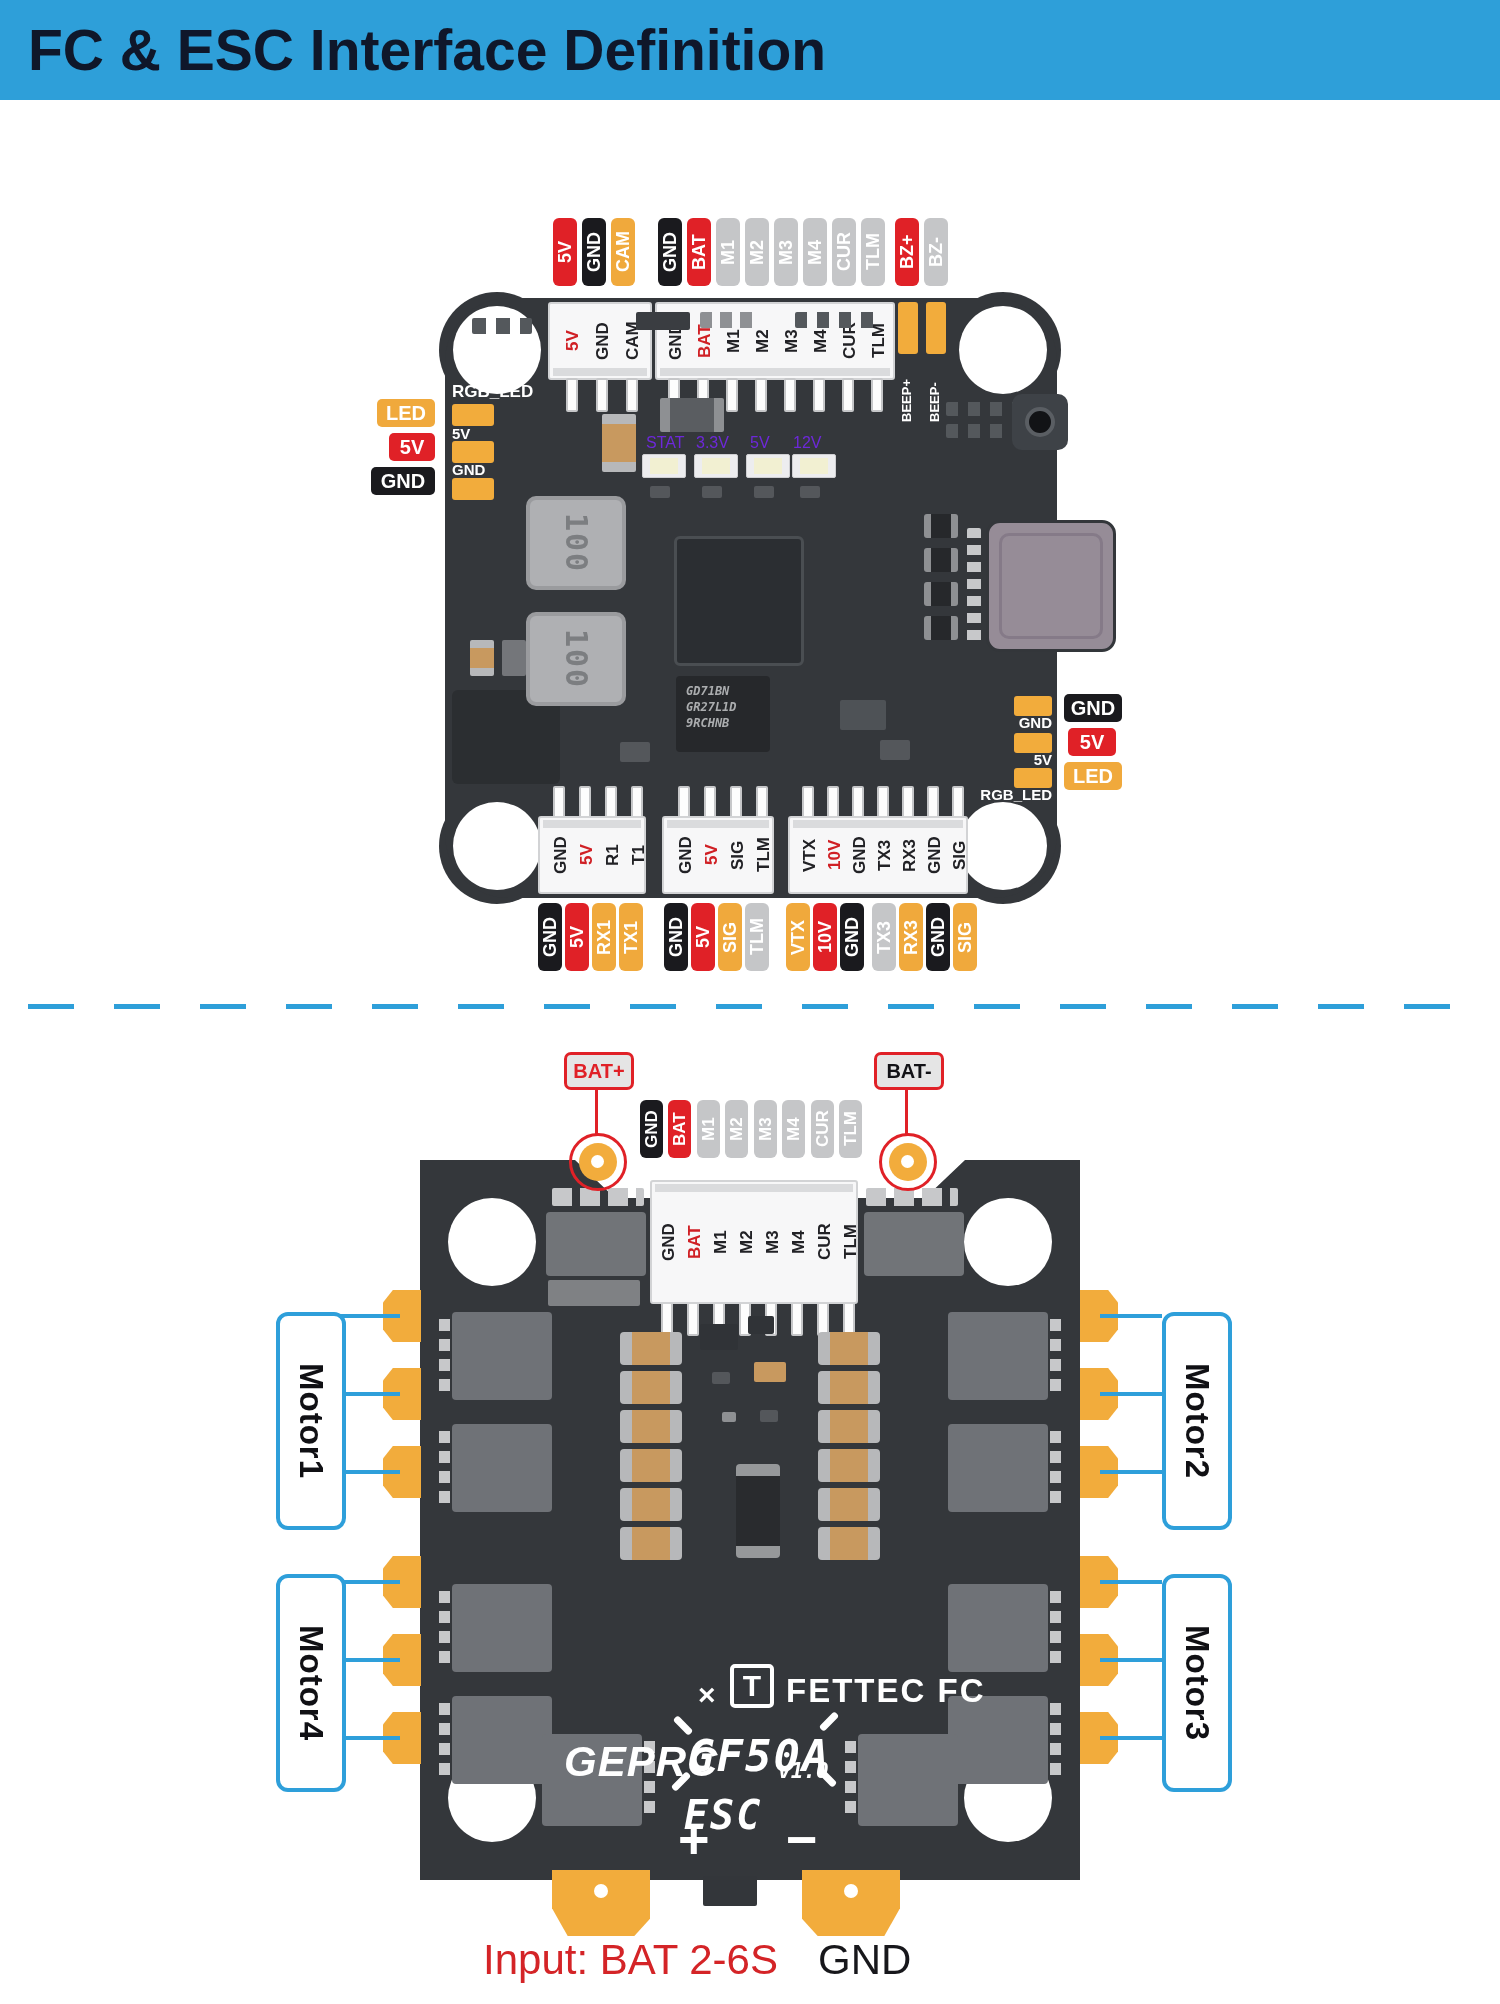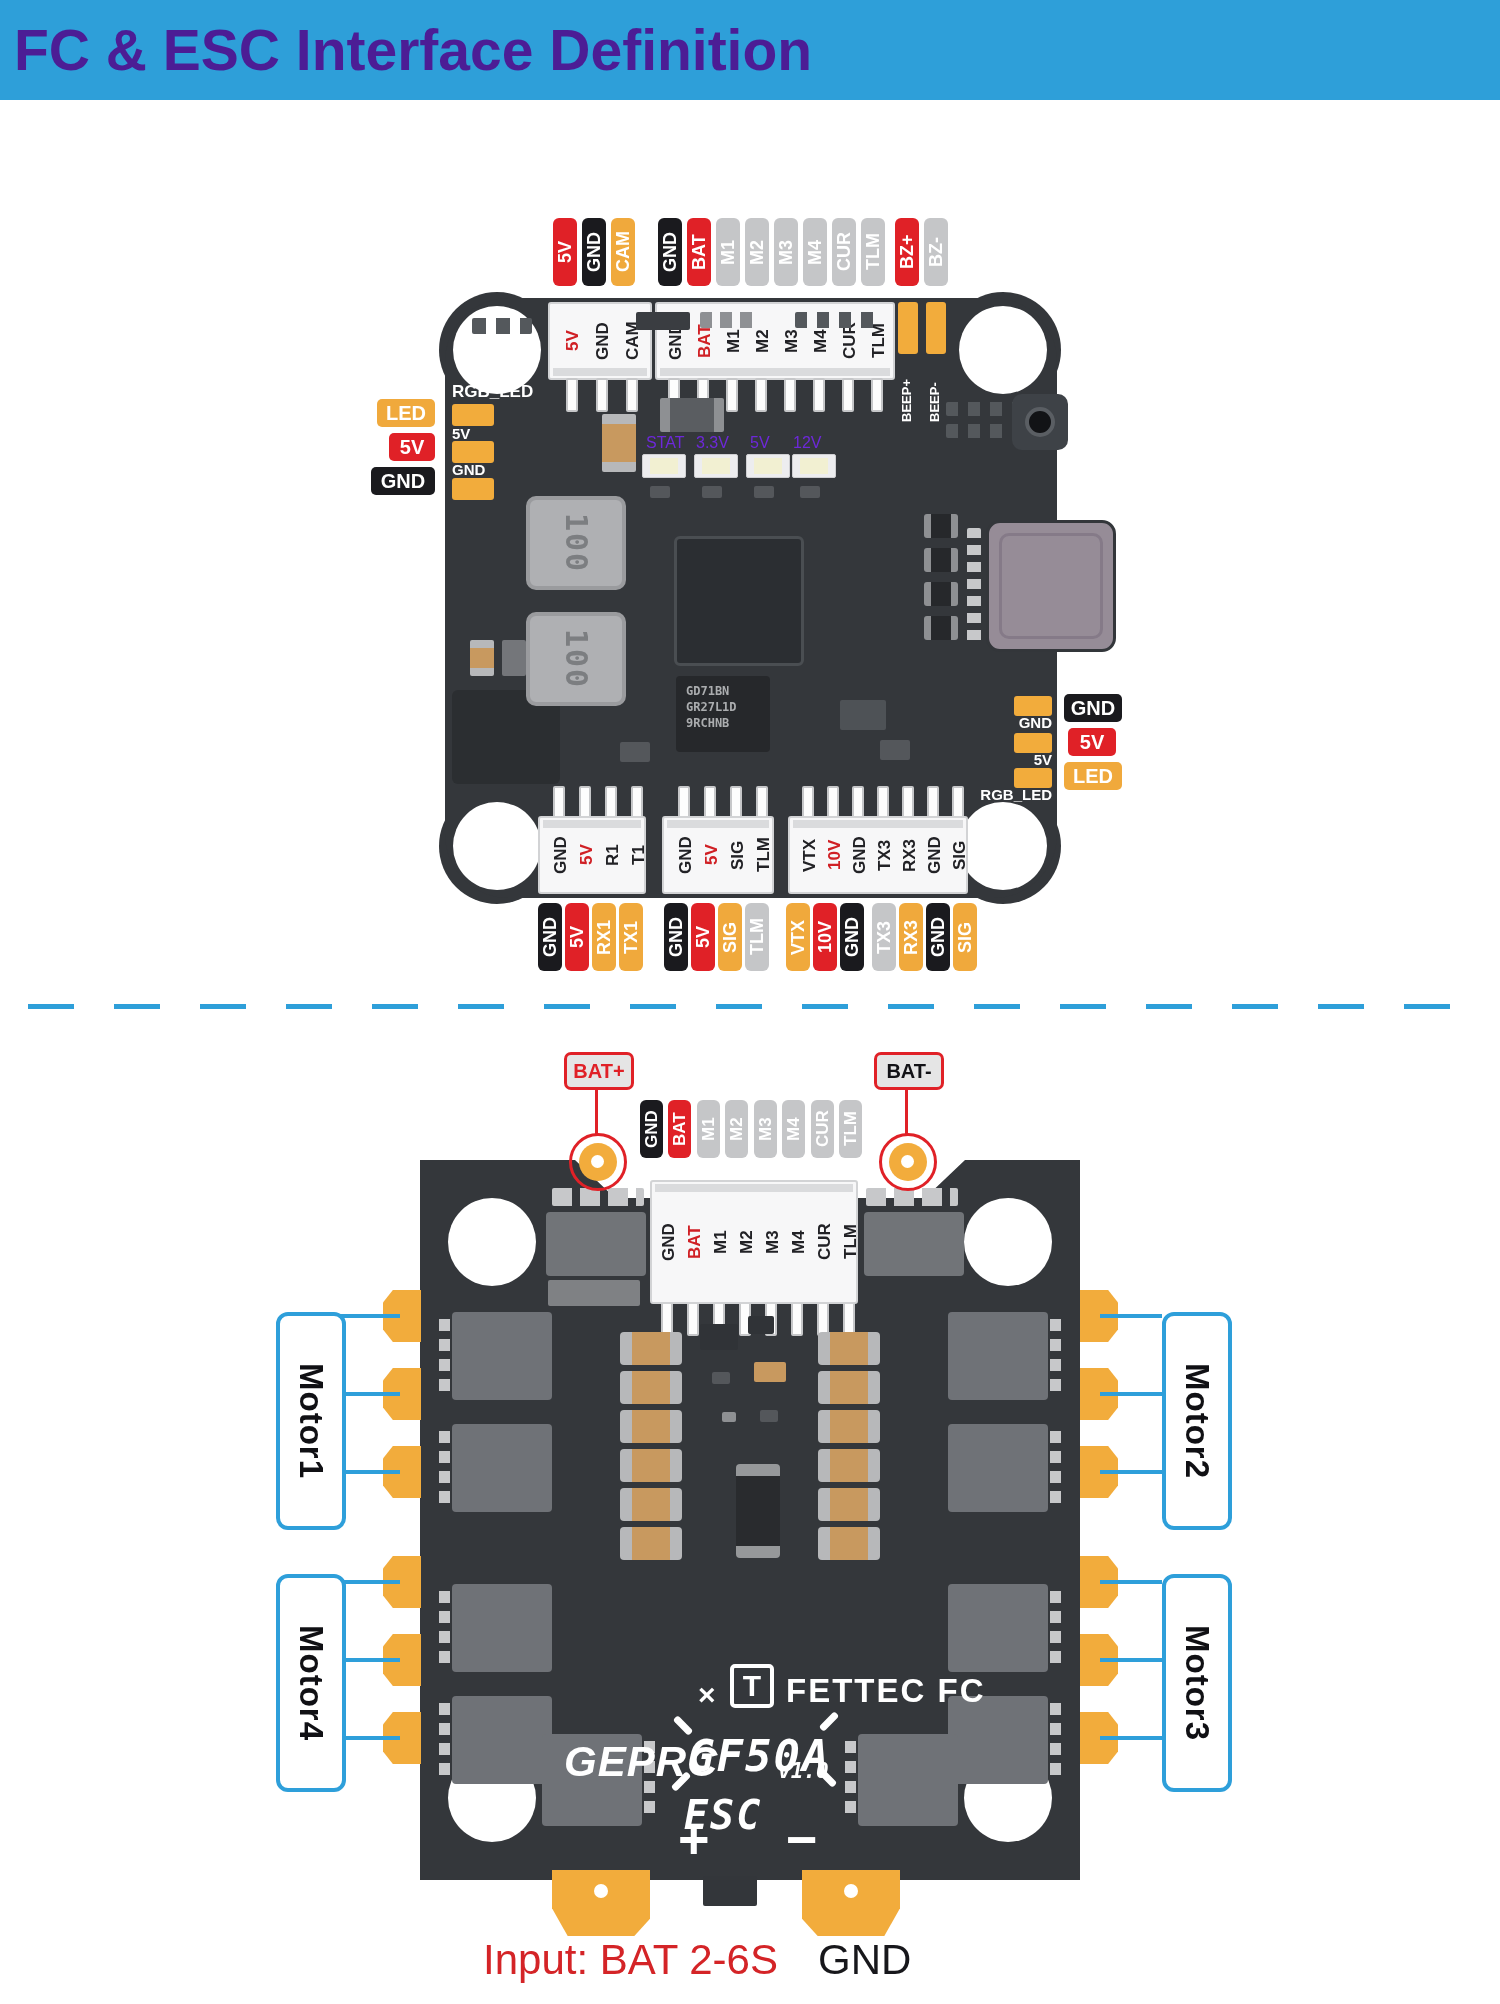--- a/index.html
+++ b/index.html
@@ -1,20 +1,20 @@
 <!DOCTYPE html>
 <html><head>
 <meta charset="utf-8">
 <style>
   html,body{margin:0;padding:0;background:#fff}
   .canvas{position:relative;width:1500px;height:2004px;background:#fff;overflow:hidden;
           font-family:"Liberation Sans","DejaVu Sans",sans-serif}
   
   .hdr{position:absolute;left:0;top:0;width:1500px;height:100px;background:#2E9FD9;display:flex;align-items:center}
-  .hdr .t{color:#4c1d95;font-size:57px;font-weight:700;margin-left:14px}
+  .hdr .t{color:#0f172a;font-size:57px;font-weight:700;margin-left:28px}
   
   .board{position:absolute;background:#34373B}
   .ear{position:absolute;width:116px;height:116px;background:#34373B;border-radius:50%}
   .hole{position:absolute;background:#fff;border-radius:50%}
   
   .vb{position:absolute;width:24px;height:68px;border-radius:6px;display:flex;align-items:center;justify-content:center;
       color:#fff;font-weight:700;font-size:18px;writing-mode:vertical-rl;transform:rotate(180deg)}
   .vb.h58{width:23px;height:58px;font-size:17px}
   .red{background:#E02127}.blk{background:#1A1A1E}.org{background:#F0A93C}.gry{background:#C5C6C8}
   
@@ -36,21 +36,21 @@
         display:flex;align-items:center}
   
   .smd{position:absolute;border-radius:2px}
   .ledlbl{position:absolute;color:#6d28d9;font-weight:400;font-size:16px}
   .ledpkg{position:absolute;width:42px;height:22px;background:#EDEDEF;border:1px solid #CFCFD2;border-radius:2px}
   .ledpkg::after{content:"";position:absolute;left:7px;top:3px;right:7px;bottom:3px;background:#F2F0D2}
   .induct{position:absolute;width:100px;height:94px;background:#AFB0B3;border:4px solid #9A9B9E;border-radius:10px;
           display:flex;align-items:center;justify-content:center;box-sizing:border-box}
   .induct span{writing-mode:vertical-rl;font-family:"DejaVu Sans Mono",monospace;font-size:30px;font-weight:700;color:#7C7E81;letter-spacing:2px}
   .mcu{position:absolute;background:#2B2E32;border:3px solid #4A4E52;border-radius:6px}
-  .chiptxt{position:absolute;font-family:"DejaVu Sans Mono",monospace;font-size:12px;font-weight:700;color:#ABADAF}
+  .chiptxt{position:absolute;font-family:"DejaVu Sans Mono",monospace;font-size:12px;font-style:italic;font-weight:700;color:#ABADAF}
   .usb{position:absolute;left:986px;top:520px;width:124px;height:126px;background:#968C97;border:3px solid #33363A;border-radius:14px}
   .usb::after{content:"";position:absolute;left:10px;top:10px;right:10px;bottom:10px;border:3px solid #857A88;border-radius:10px}
   .btn{position:absolute;left:1012px;top:394px;width:56px;height:56px;background:#3E4247;border-radius:10px}
   .btn::after{content:"";position:absolute;left:13px;top:13px;width:30px;height:30px;background:#121316;border:4px solid #5A5E63;border-radius:50%;box-sizing:border-box}
   
   .fet{position:absolute;width:100px;height:88px;background:#6F7277;border-radius:4px}
   .fet.pl::before{content:"";position:absolute;left:-13px;top:7px;width:11px;height:74px;
       background:repeating-linear-gradient(180deg,#C7C8CA 0 12px,transparent 12px 20px)}
   .fet.pr::after{content:"";position:absolute;right:-13px;top:7px;width:11px;height:74px;
       background:repeating-linear-gradient(180deg,#C7C8CA 0 12px,transparent 12px 20px)}

